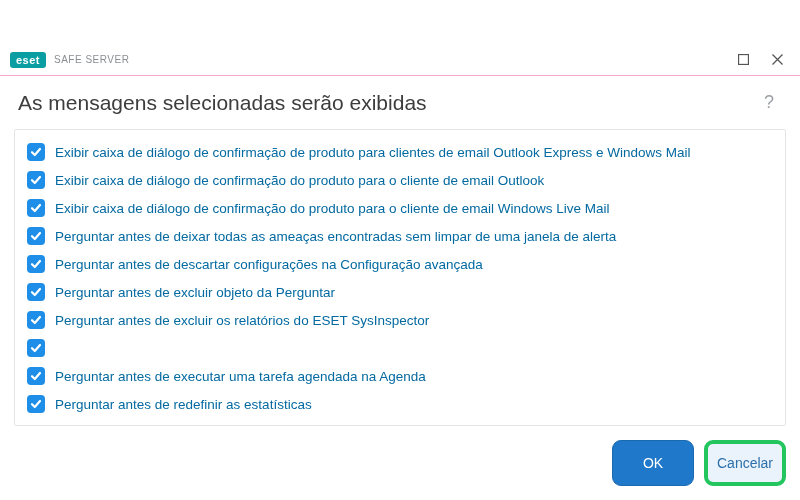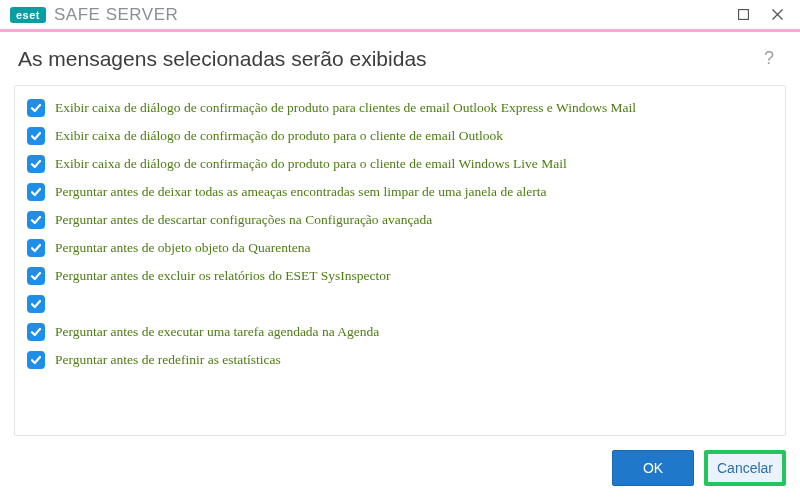--- a/index.html
+++ b/index.html
@@ -12,36 +12,37 @@
     height: 500px;
     overflow: hidden;
     display: flex;
     flex-direction: column;
   }
   .titlebar {
     height: 32px;
     display: flex;
     align-items: center;
     padding: 0 6px 0 10px;
-    border-bottom: 3px solid #f9a8d4;
-    flex: 0 0 auto;
+    border-bottom: 1px solid #f9a8d4;
+    flex: 0 0 auto;
+    margin-top: 44px;
   }
   .brand-badge {
     background: #0a9ea3;
     color: #fff;
     font-weight: 700;
     font-size: 11px;
     letter-spacing: 0.5px;
     padding: 2px 6px;
     border-radius: 3px;
     margin-right: 8px;
   }
   .product-name {
     color: #8a8f94;
-    font-size: 17px;
+    font-size: 10px;
     letter-spacing: 0.5px;
   }
   .titlebar-spacer { flex: 1; }
   .win-btn {
     width: 34px;
     height: 28px;
     display: flex;
     align-items: center;
     justify-content: center;
     color: #555;
@@ -85,22 +86,21 @@
   
   .list-scroll::-webkit-scrollbar { width: 10px; }
   .list-scroll::-webkit-scrollbar-track { background: #f2f3f4; border-radius: 5px; }
   .list-scroll::-webkit-scrollbar-thumb { background: #cfd3d6; border-radius: 5px; }
   .row {
     display: flex;
     align-items: center;
     gap: 10px;
     padding: 5px 0;
     font-size: 13.5px;
-    color: #4d7c0f;
-    font-family: Liberation Serif, serif;
+    color: #0369a1;
   }
   .chk {
     flex: 0 0 auto;
     width: 18px;
     height: 18px;
     border-radius: 4px;
     background: #1f8ee8;
     display: flex;
     align-items: center;
     justify-content: center;
@@ -110,22 +110,22 @@
   .row-label { cursor: default; }
   .footer {
     flex: 0 0 auto;
     padding: 14px 14px 14px 14px;
     display: flex;
     justify-content: flex-end;
     gap: 10px;
   }
   .btn {
     min-width: 82px;
-    height: 36px;
-    border-radius: 2px;
+    height: 46px;
+    border-radius: 9px;
     font-size: 14px;
     display: inline-flex;
     align-items: center;
     justify-content: center;
     cursor: pointer;
     user-select: none;
   }
   .btn-primary {
     background: #1f78c9;
     color: #fff;
@@ -202,21 +202,21 @@
           </svg>
         </div>
         <span class="row-label">Perguntar antes de descartar configurações na Configuração avançada</span>
       </div>
       <div class="row">
         <div class="chk">
           <svg viewBox="0 0 12 12">
             <path d="M2 6.2 L4.8 9 L10 3"></path>
           </svg>
         </div>
-        <span class="row-label">Perguntar antes de objeto objeto da Quarentena</span>
+        <span class="row-label">Perguntar antes de excluir objeto da Perguntar</span>
       </div>
       <div class="row">
         <div class="chk">
           <svg viewBox="0 0 12 12">
             <path d="M2 6.2 L4.8 9 L10 3"></path>
           </svg>
         </div>
         <span class="row-label">Perguntar antes de excluir os relatórios do ESET SysInspector</span>
       </div>
       <div class="row">

